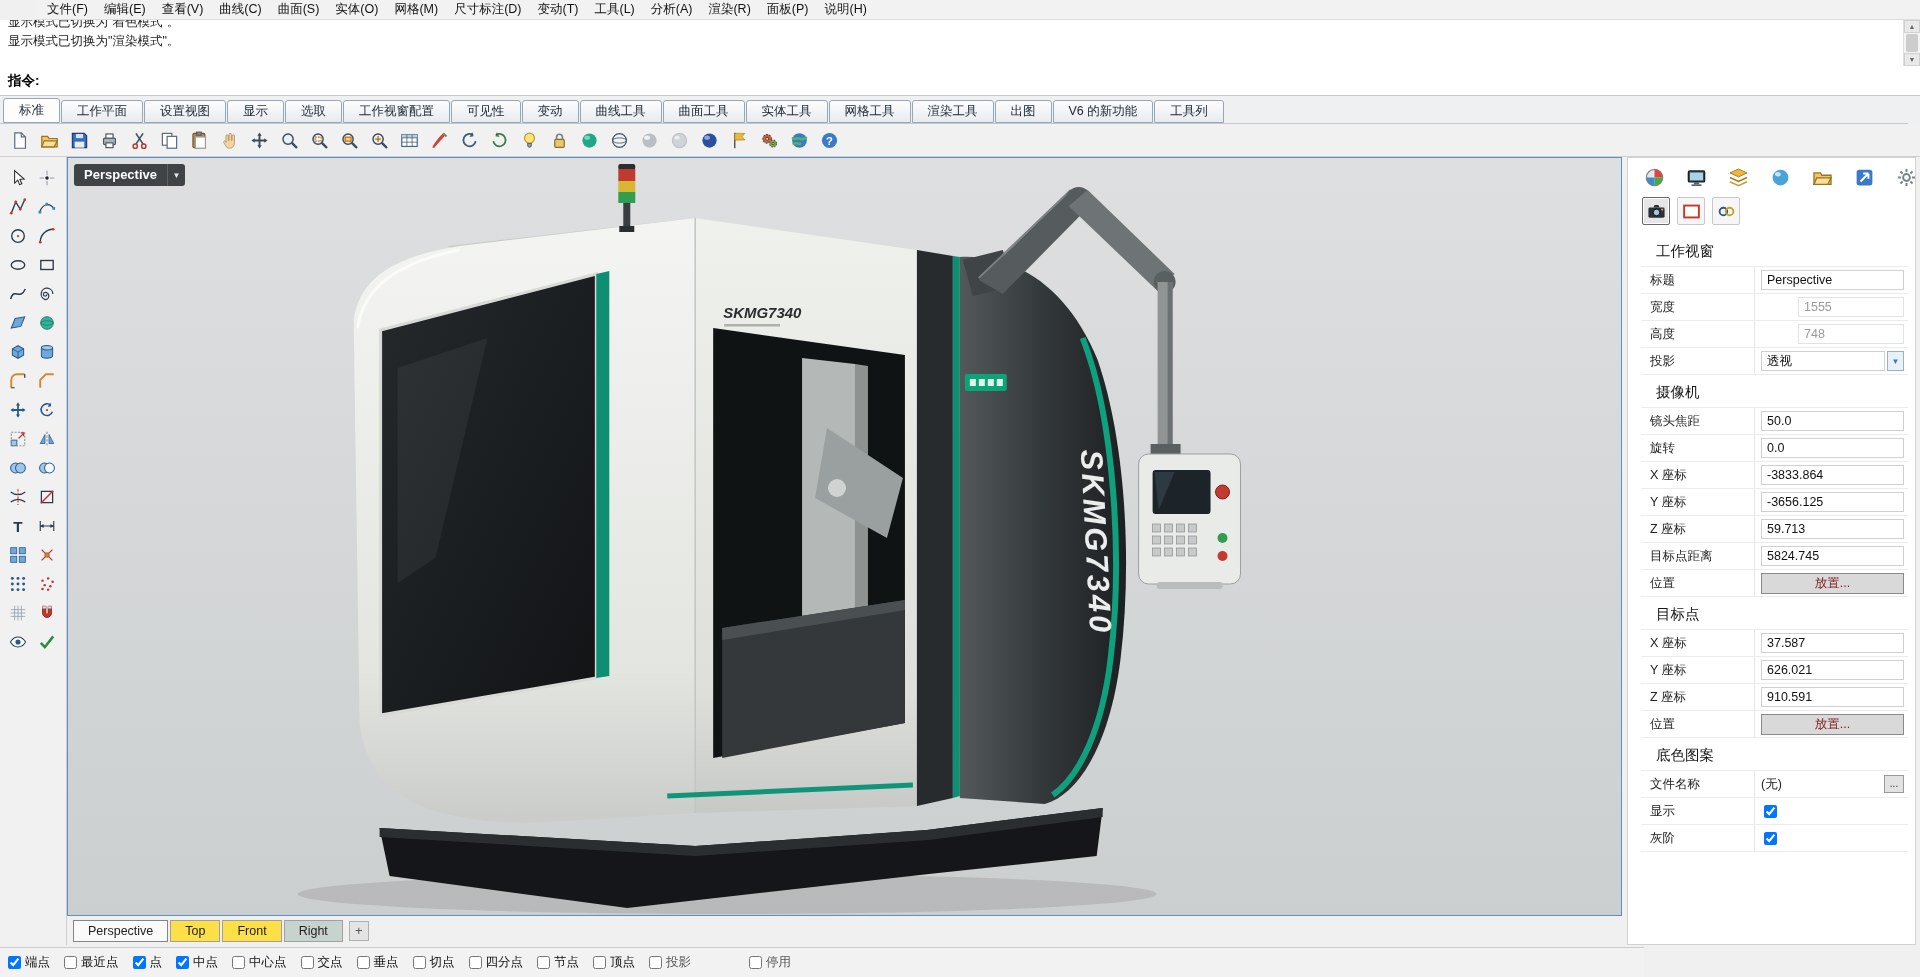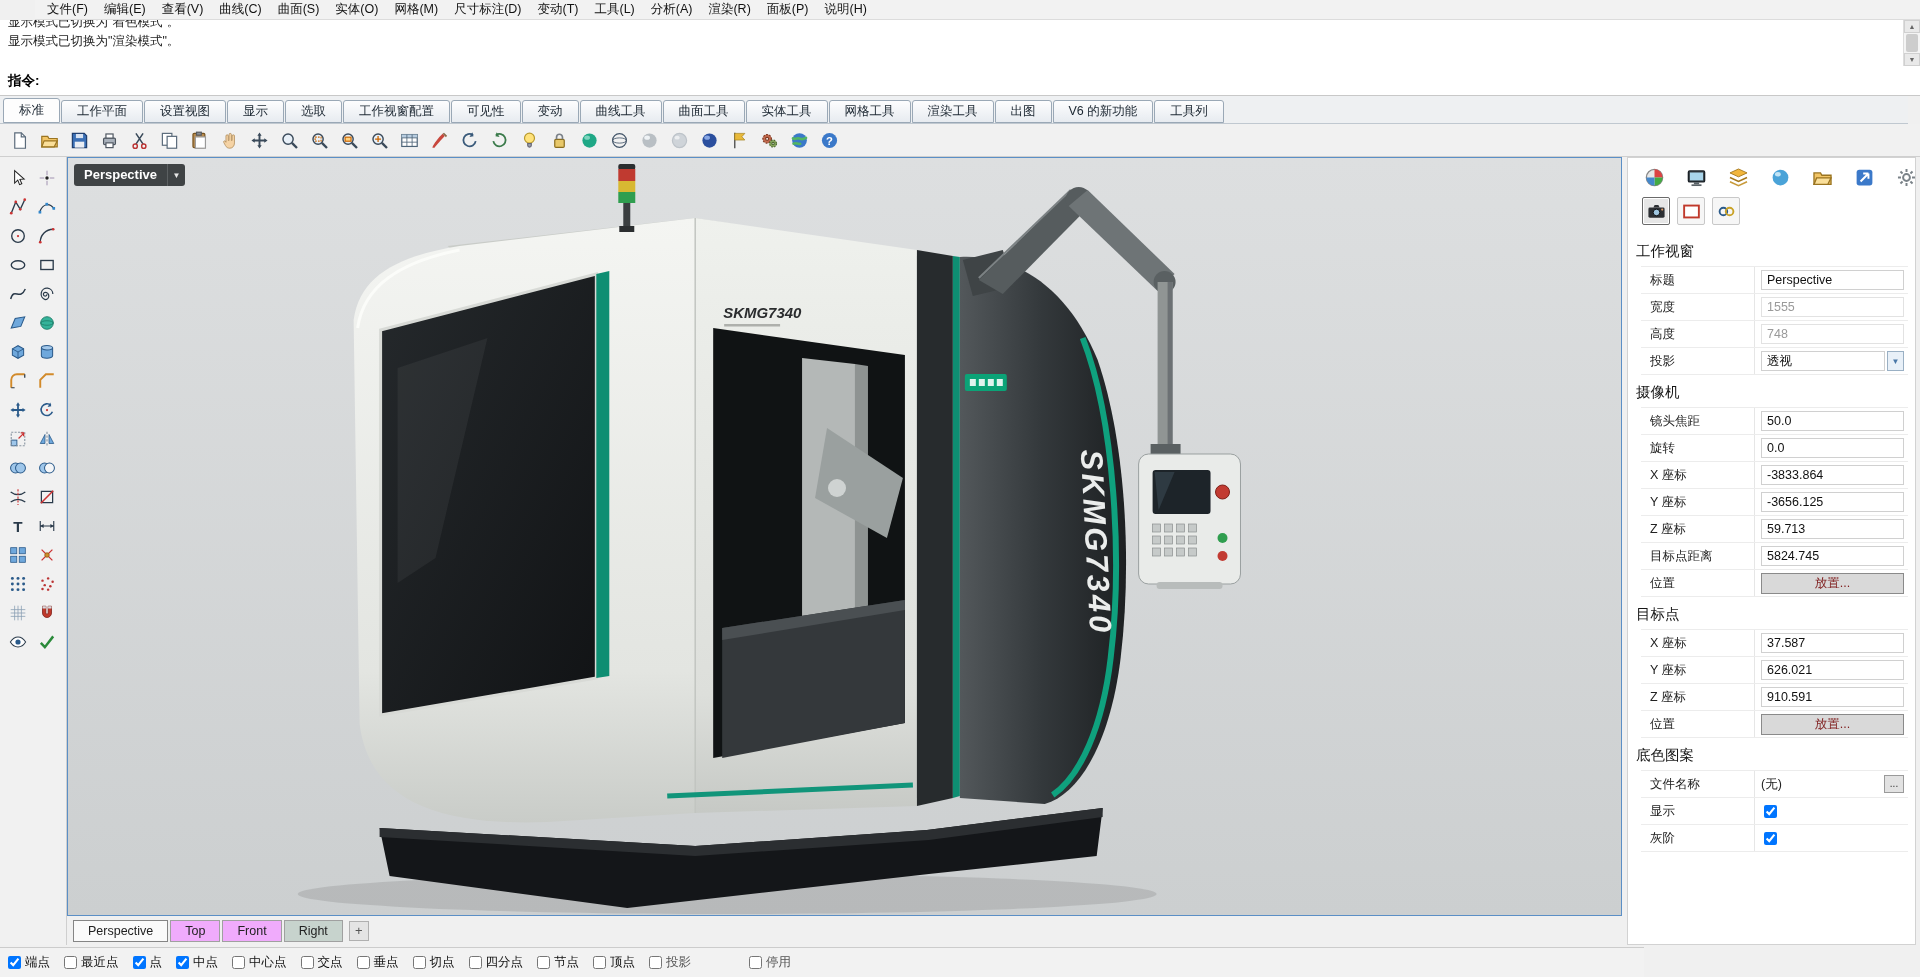--- a/index.html
+++ b/index.html
@@ -52,46 +52,46 @@
   #machine-svg { position:absolute; inset:0; width:100%; height:100%; }
   .vp-title { position:absolute; left:6px; top:6px; display:flex; z-index:2; }
   .vp-title-main { background:#3f4345; color:#fff; font-weight:bold; font-size:13px;
     padding:3px 10px 4px; border-radius:3px 0 0 3px; }
   .vp-title-dd { background:#3f4345; color:#e8e8e8; width:18px; display:flex; align-items:center;
     justify-content:center; border-left:1px solid #5c6062; border-radius:0 3px 3px 0; font-size:8px; }
   
   #vptabs { position:absolute; left:67px; top:916px; width:1555px; height:29px; background:#f0f0f0;
     display:flex; align-items:center; padding-left:6px; gap:2px; }
   .vp-tab { height:22px; line-height:20px; padding:0 14px; border:1px solid #a0a0a0;
-    background:#f0abfc; font-size:12.5px; color:#222; cursor:default; }
+    background:#fde047; font-size:12.5px; color:#222; cursor:default; }
   .vp-tab.active { background:#fafafa; border-color:#858585; }
   .vp-tab.tinted { background:#c7d3cd; }
   .vp-add { width:20px; height:20px; margin-left:4px; border:1px solid #b0b0b0; background:#e4e4e4;
     display:flex; align-items:center; justify-content:center; color:#555; font-size:13px; }
   
   #rightpanel { position:absolute; left:1627px; top:157px; width:289px; height:788px;
     background:#fff; border:1px solid #d2d2d2; overflow:hidden; }
   .panel-icons { display:flex; align-items:center; gap:21px; padding:9px 12px 5px 16px; }
   .panel-icons .p-icon { width:21px; height:21px; }
   .panel-icons .p-icon svg { width:21px; height:21px; }
   .panel-icons .p-icon:last-child { margin-left:auto; }
   .panel-modes { display:flex; gap:7px; padding:4px 12px 9px 14px; }
   .mode-btn { width:28px; height:28px; border:1px solid #c8c8c8; background:#f6f6f6; border-radius:2px;
     display:flex; align-items:center; justify-content:center; }
   .mode-btn svg { width:19px; height:19px; }
   .mode-btn.selected { border:1px solid #6a6a6a; background:#e6e6e6; box-shadow:inset 0 0 0 1px #fff; }
-  .panel-sec-title { font-size:14.5px; color:#161616; padding:8px 0 5px 8px; }
+  .panel-sec-title { font-size:14.5px; color:#161616; padding:8px 0 5px 28px; }
   .panel-grid { margin:0 7px 0 13px; border-top:1px solid #ececec; }
   .prop-row { display:flex; height:27px; align-items:center; border-bottom:1px solid #ececec; }
   .prop-label { width:114px; padding-left:9px; color:#222; border-right:1px solid #e6e6e6;
     height:100%; display:flex; align-items:center; font-size:12.5px; }
   .prop-value { flex:1; display:flex; align-items:center; padding:0 4px 0 6px; height:100%; }
   .val-box { flex:1; border:1px solid #d0d0d0; background:#fff; height:20px; line-height:18px;
     padding:0 5px; font-size:12.5px; color:#111; overflow:hidden; white-space:nowrap; }
-  .val-box.disabled { color:#9a9a9a; border-color:#e2e2e2; }
+  .val-box.disabled { color:#9a9a9a; border-color:#e2e2e2;margin-left:37px; }
   .dd-btn { width:17px; height:20px; margin-left:2px; border:1px solid #9ab0c4; background:#e8f0f8;
     color:#4a78a8; display:flex; align-items:center; justify-content:center; font-size:8px; }
   .place-btn { flex:1; height:21px; background:#d9d9d9; border:1px solid #8a8a8a; font-size:12.5px;
     color:#7f1d1d; font-family:inherit; }
   .file-val { flex:1; font-size:12.5px; color:#222; }
   .browse-btn { width:20px; height:18px; background:#e2e2e2; border:1px solid #9a9a9a;
     font-size:10px; line-height:10px; color:#333; font-family:inherit; }
   .prop-check { width:13px; height:13px; margin-left:3px; }
   
   #osnap { position:absolute; left:0; top:947px; width:1644px; height:30px; background:#f2f2f2;

